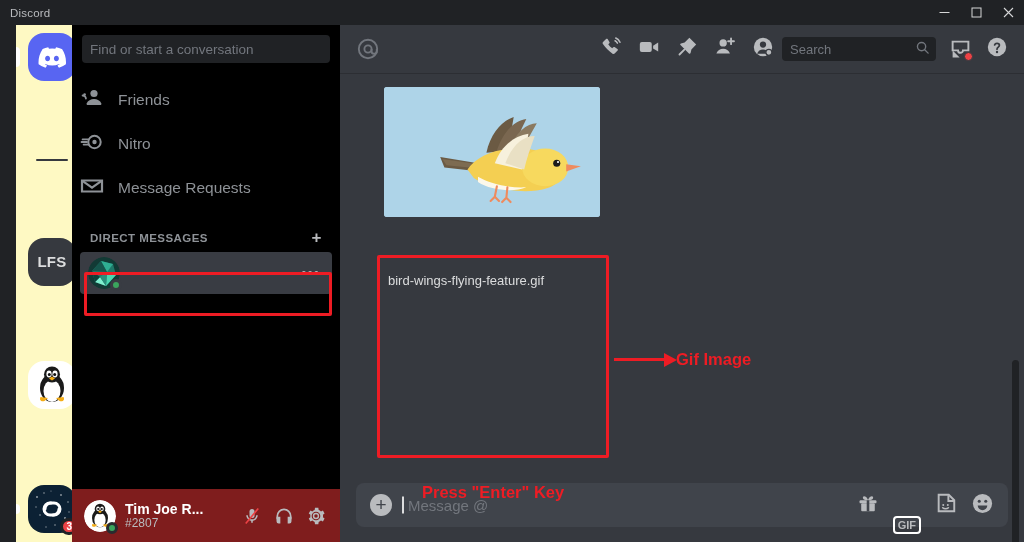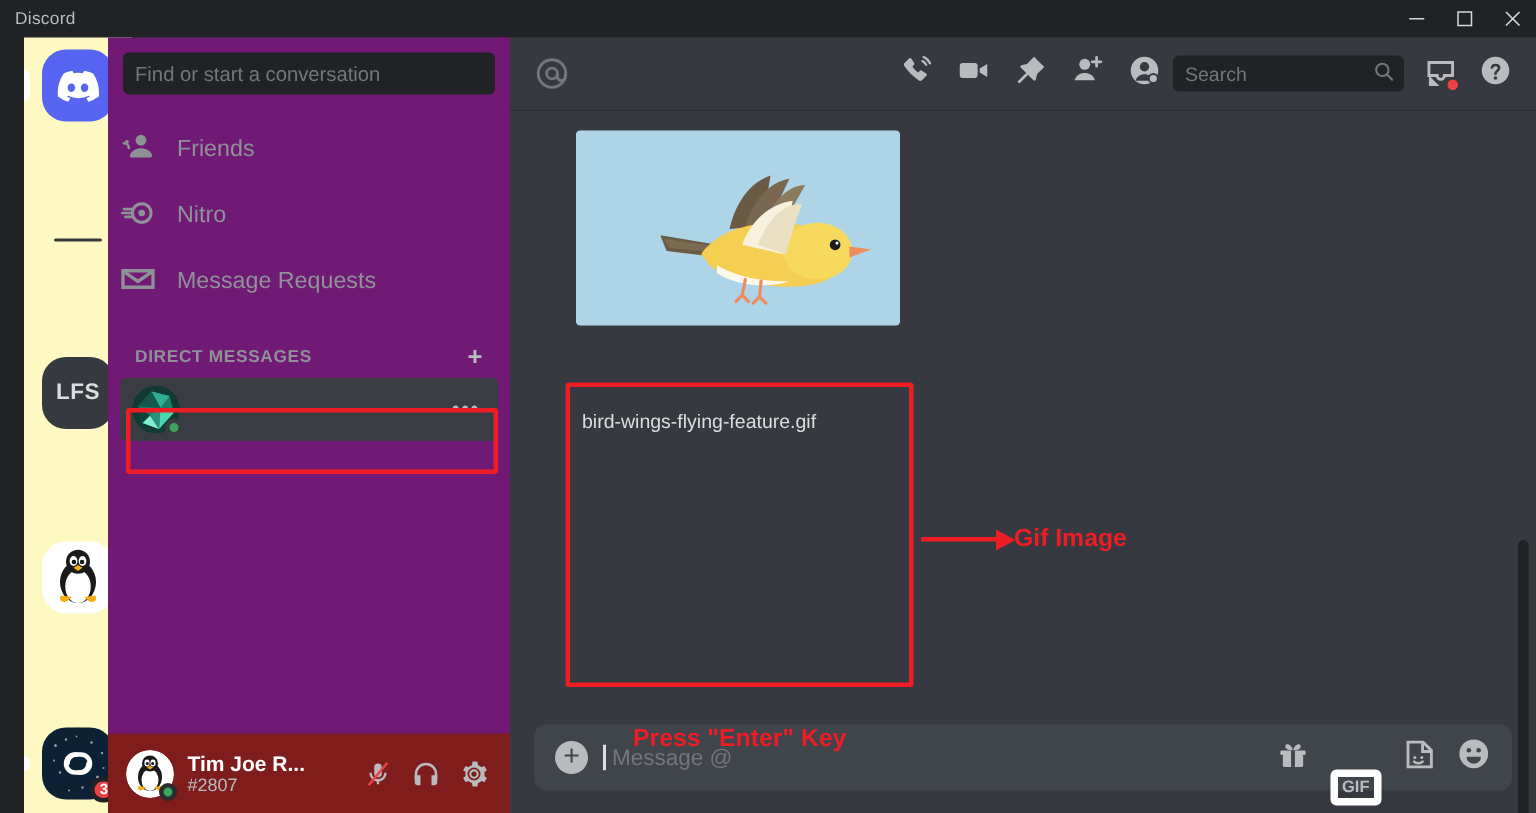--- a/index.html
+++ b/index.html
@@ -66,21 +66,21 @@
     position: absolute; right: 10px; bottom: -2px;
     min-width: 17px; height: 17px; border-radius: 9px;
     background: #ed4245; color: #fff; font-size: 10px; font-weight: bold;
     display: flex; align-items: center; justify-content: center;
     border: 3px solid #202225; padding: 0 3px;
   }
 
   
   .dm-sidebar {
     position: absolute; left: 72px; top: 25px; width: 268px; height: 517px;
-    background: #701a75;
+    background: #000000;
     display: flex; flex-direction: column;
   }
   .dm-search-wrap { height: 48px; display: flex; align-items: center; padding: 0 10px; }
   .dm-search {
     width: 100%; height: 28px; background: #202225; border-radius: 4px;
     display: flex; align-items: center; padding: 0 8px;
     color: #72767d; font-size: 13.5px;
   }
   .dm-nav { padding: 6px 8px 0 0; }
   .dm-nav-item {
@@ -195,21 +195,21 @@
   .composer-text {
     margin-left: 16px; color: #72767d; font-size: 15px; position: relative;
     display: flex; align-items: center;
   }
   .caret {
     position: absolute; left: -6px; top: 50%; transform: translateY(-50%);
     width: 1.5px; height: 17px; background: #dcddde;
   }
   .composer-icons { margin-left: auto; display: flex; align-items: center; gap: 14px; color: #b9bbbe; }
   .gif-chip {
-    border: 5px solid #ffffff; border-radius: 4px; color: #b9bbbe;
+    border: 2px solid #ffffff; border-radius: 4px; color: #b9bbbe;
     font-size: 11px; font-weight: bold; padding: 0px 3px; line-height: 14px; margin-top: 40px;
   }
 
   
   .ann { position: absolute; z-index: 50; pointer-events: none; }
   .ann-text { color: #ee1c24; font-size: 16.5px; font-weight: bold; white-space: nowrap; }
   .ann-line { position: absolute; background: #ee1c24; height: 3px; }
   .ann-head {
     position: absolute; width: 0; height: 0;
     border-top: 7px solid transparent; border-bottom: 7px solid transparent;

